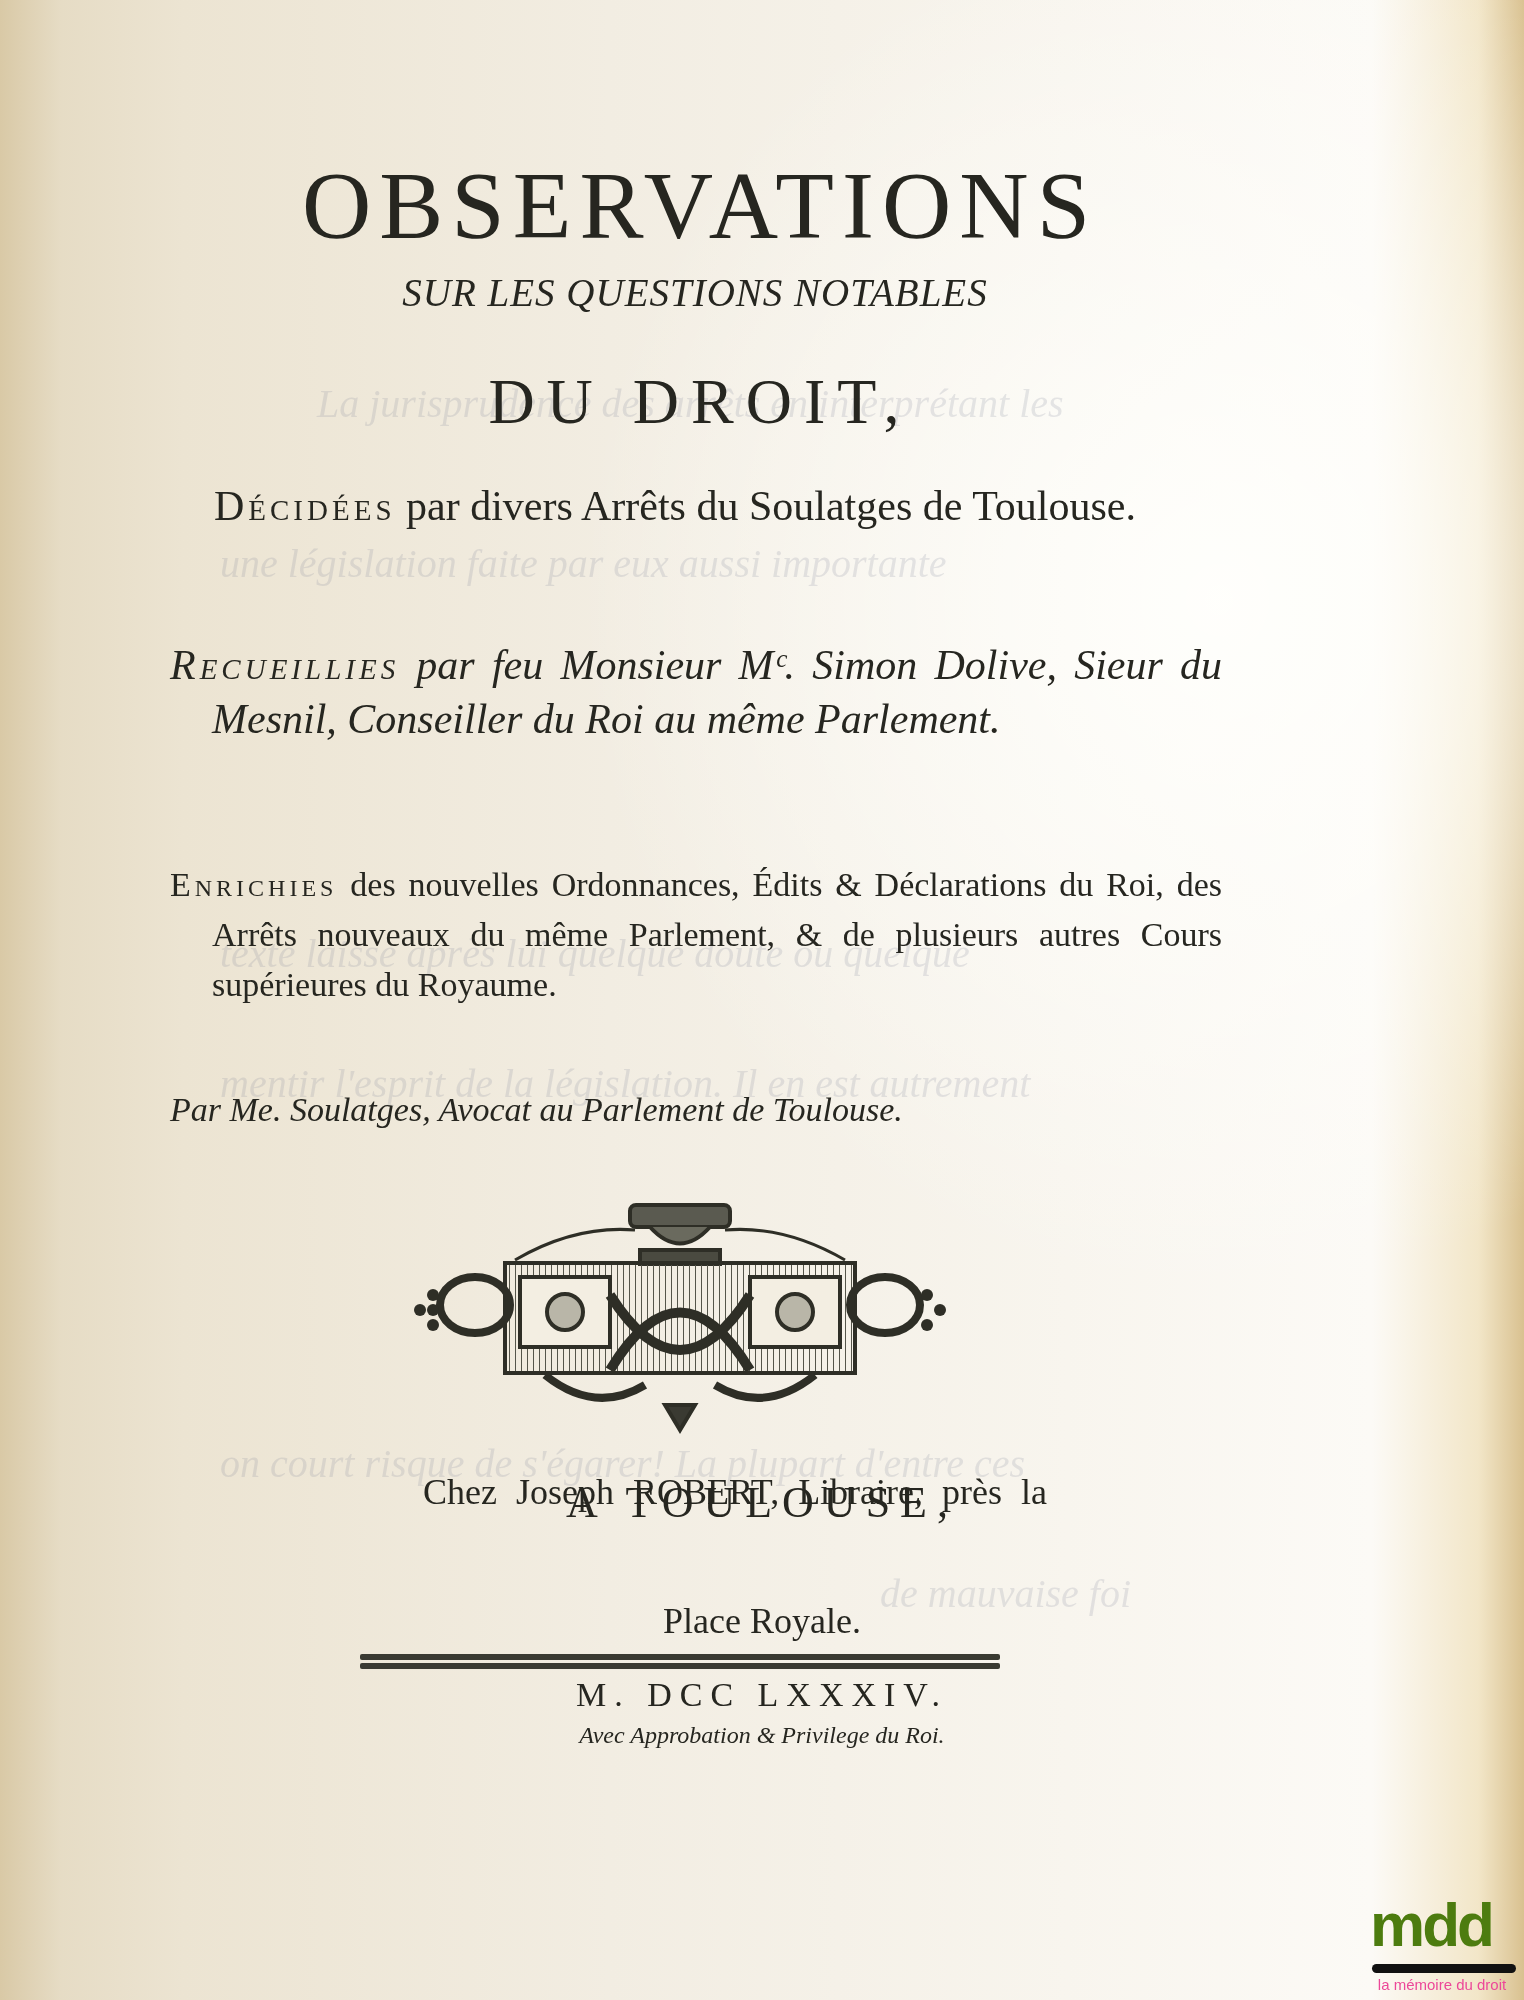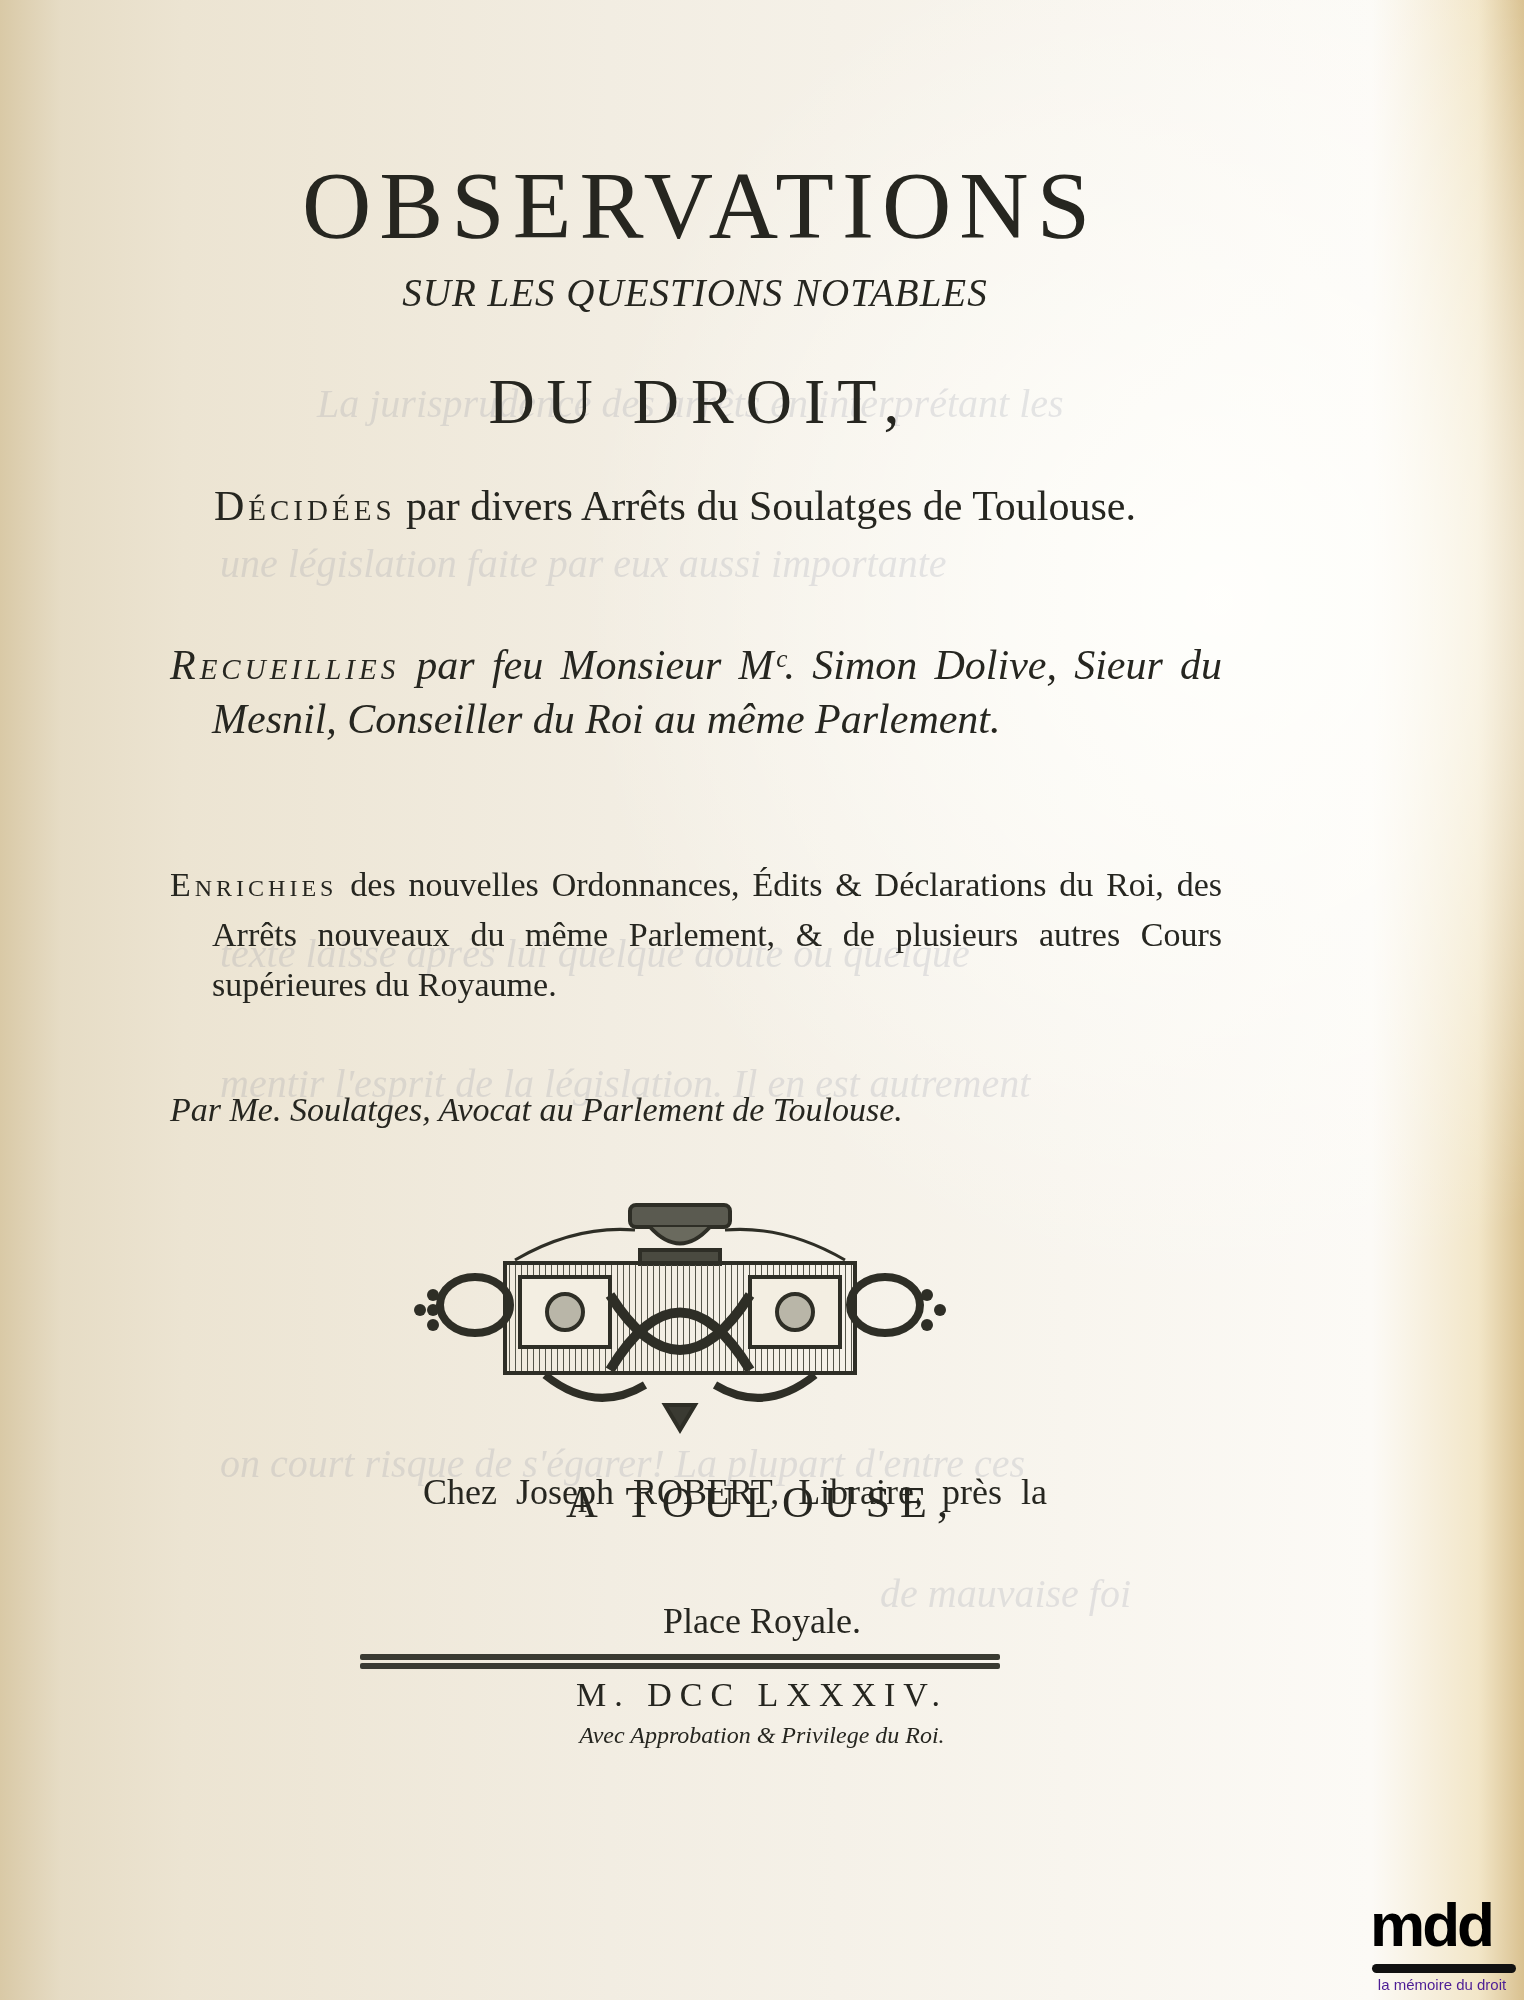--- a/index.html
+++ b/index.html
@@ -24,23 +24,23 @@
   .enrich { top:860px; font-size:34px; line-height:50px; }
   .par { top:1085px; font-style:italic; font-size:34px; }
   .ornament { position:absolute; left:395px; top:1185px; width:570px; height:250px; }
   .toulouse { top:1477px; font-size:44px; letter-spacing:10px; }
   .chez { top:1471px; left:310px; width:850px; font-size:36px; position:absolute; text-align:center; word-spacing:10px; }
   .place { top:1600px; font-size:36px; }
   .rule { position:absolute; left:360px; width:640px; height:6px; background:#3a3a32; border-radius:2px; }
   .date { top:1676px; font-size:34px; letter-spacing:8px; }
   .privilege { top:1722px; font-style:italic; font-size:24px; }
   .logo { position:absolute; left:1362px; top:1890px; width:160px; height:108px; }
-  .logo-mark { position:absolute; left:8px; top:0; font-family:"Liberation Sans","DejaVu Sans",sans-serif; font-size:62px; font-weight:bold; color:#000000; letter-spacing:-3px; line-height:70px;text-align:center; }
+  .logo-mark { position:absolute; left:8px; top:0; font-family:"Liberation Sans","DejaVu Sans",sans-serif; font-size:62px; font-weight:bold; color:#4d7c0f; letter-spacing:-3px; line-height:70px;text-align:center; }
   .logo-bar { position:absolute; left:10px; top:74px; width:144px; height:9px; background:#111; border-radius:5px; }
-  .logo-tag { position:absolute; left:0; top:86px; width:160px; text-align:center; font-family:"Liberation Sans","DejaVu Sans",sans-serif; font-size:15px; color:#4c1d95; }
+  .logo-tag { position:absolute; left:0; top:86px; width:160px; text-align:center; font-family:"Liberation Sans","DejaVu Sans",sans-serif; font-size:15px; color:#ec4899; }
 </style>
 </head>
 <body>
 
 <div class="bleed" style="top:380px;left:292px;margin-left:25px;">La jurisprudence des arrêts en interprétant les</div>
 <div class="bleed" style="top:540px;left:220px;">une législation faite par eux aussi importante</div>
 <div class="bleed" style="top:930px;left:220px;">texte laisse après lui quelque doute ou quelque</div>
 <div class="bleed" style="top:1060px;left:220px;">mentir l'esprit de la législation. Il en est autrement</div>
 <div class="bleed" style="top:1440px;left:220px;">on court risque de s'égarer! La plupart d'entre ces</div>
 <div class="bleed" style="top:1570px;left:880px;">de mauvaise foi</div>

